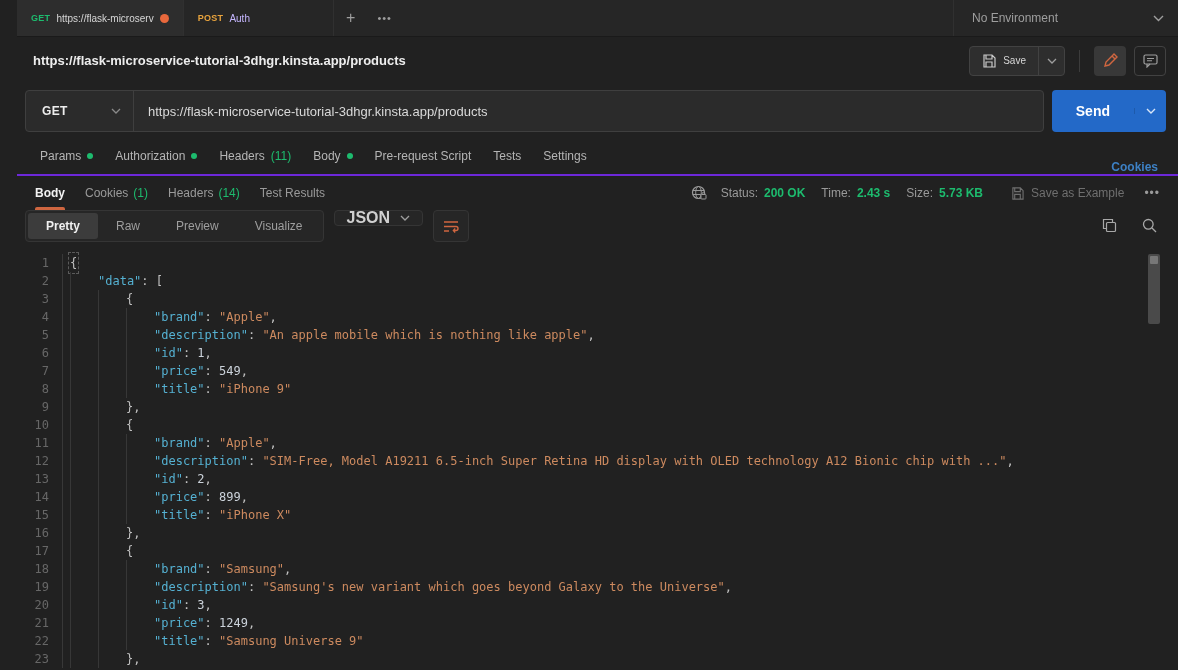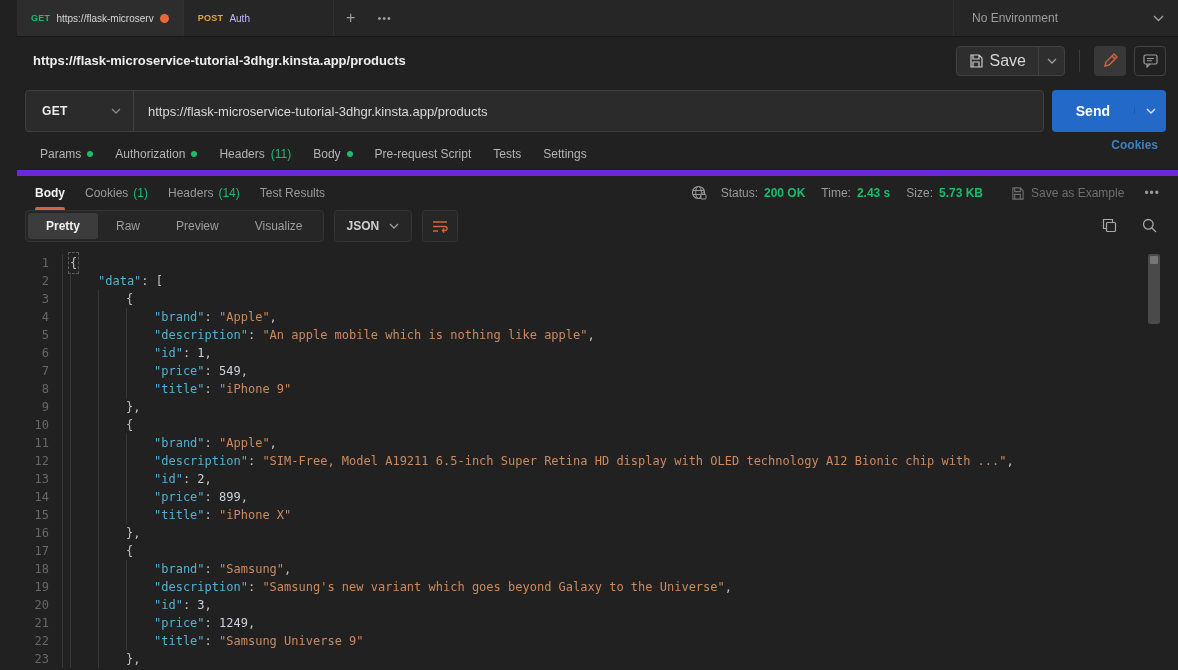--- a/index.html
+++ b/index.html
@@ -20,39 +20,39 @@
   .dot-unsaved { width:9px; height:9px; border-radius:50%; background:#e8683c; flex:none; }
   .tabbar-btn { width:34px; display:flex; align-items:center; justify-content:center; color:#9e9e9e; font-size:16px; cursor:pointer; }
   .tabbar-spacer { flex:1; }
   .env { width:225px; border-left:1px solid #303030; display:flex; align-items:center; justify-content:space-between; padding:0 14px 0 18px; color:#9e9e9e; cursor:pointer; }
 
   
   .title-row { height:47px; display:flex; align-items:center; padding:0 12px 0 16px; flex:none; }
   .req-title { font-size:13px; font-weight:700; color:#ededed; flex:1; white-space:nowrap; overflow:hidden; }
   .title-actions { display:flex; align-items:center; gap:8px; }
   .btn-split { display:flex; align-items:stretch; height:30px; border:1px solid #424242; border-radius:4px; overflow:hidden; background:#2e2e2e; }
-  .btn-save-main { display:flex; align-items:center; gap:7px; padding:0 12px; color:#d6d6d6; font-size:16px; cursor:pointer; }
+  .btn-save-main { display:flex; align-items:center; gap:7px; padding:0 12px; color:#d6d6d6; font-size:10px; cursor:pointer; }
   .btn-save-caret { width:26px; display:flex; align-items:center; justify-content:center; border-left:1px solid #424242; cursor:pointer; color:#9e9e9e; }
   .title-divider { width:1px; height:22px; background:#3c3c3c; margin:0 6px; }
   .icon-btn { width:32px; height:30px; border-radius:4px; display:flex; align-items:center; justify-content:center; cursor:pointer; color:#9e9e9e; }
   .icon-btn.edit-active { background:#383838; }
   .icon-btn.outlined { border:1px solid #424242; }
 
   
   .builder { height:54px; display:flex; align-items:center; padding:0 12px 0 8px; gap:8px; flex:none; }
   .url-box { flex:1; height:42px; display:flex; align-items:stretch; background:#2b2b2b; border:1px solid #3f3f3f; border-radius:4px; overflow:hidden; }
   .method-select { width:108px; display:flex; align-items:center; justify-content:space-between; padding:0 12px 0 16px; cursor:pointer; border-right:1px solid #3f3f3f; }
   .method-select .mval { font-size:12px; font-weight:700; color:#ededed; letter-spacing:.3px; }
   .url-input { flex:1; background:transparent; border:none; outline:none; color:#d9d9d9; font-size:13px; padding:0 14px; font-family:"Liberation Sans", sans-serif; }
   .send-split { display:flex; align-items:center; height:42px; border-radius:4px; overflow:hidden; background:#2369c8; }
   .send-main { padding:0 24px; display:flex; align-items:center; color:#fff; font-size:14px; font-weight:700; cursor:pointer; }
   .send-caret { width:32px; display:flex; align-items:center; justify-content:center; border-left:1px solid #1d5aab; cursor:pointer; color:#d8e6f8; }
 
   
-  .req-tabs { height:38px; display:flex; align-items:flex-start; padding:0 12px; border-bottom:6px solid #6d28d9; flex:none; }
+  .req-tabs { height:38px; display:flex; align-items:flex-end; padding:0 12px; border-bottom:2px solid #6d28d9; flex:none; }
   .rtab { display:flex; align-items:center; gap:6px; padding:0 11px; height:100%; color:#b5b5b5; font-size:12px; cursor:pointer; white-space:nowrap; }
   .rtab .count { color:#1dbb6e; }
   .gdot { width:6px; height:6px; border-radius:50%; background:#1dbb6e; }
   .req-tabs .spacer { flex:1; }
   .cookies-link { color:#3d80c4; font-size:12px; font-weight:700; cursor:pointer; padding:0 8px; }
 
   
   .resp-head { height:34px; display:flex; align-items:center; padding:0 12px 0 8px; flex:none; }
   .resp-tab { position:relative; height:100%; display:flex; align-items:center; gap:5px; padding:0 10px; color:#9a9a9a; font-size:12px; cursor:pointer; white-space:nowrap; }
   .resp-tab .count { color:#1dbb6e; }
@@ -62,21 +62,21 @@
   .meta { display:flex; align-items:center; gap:6px; color:#9a9a9a; font-size:12px; }
   .meta .mv { color:#1dbb6e; font-weight:700; margin-right:10px; }
   .save-example { display:flex; align-items:center; gap:7px; color:#6f6f6f; font-size:12px; margin:0 14px 0 18px; cursor:pointer; }
   .meta-more { color:#9a9a9a; cursor:pointer; letter-spacing:1px; font-size:12px; padding:0 6px; }
 
   
   .resp-toolbar { height:42px; display:flex; padding:0 14px 0 8px; gap:10px; flex:none; }
   .seg-group { display:flex; align-items:center; background:#262626; border:1px solid #353535; border-radius:4px; padding:2px; height:32px; }
   .seg { padding:0 18px; height:26px; display:flex; align-items:center; color:#9e9e9e; font-size:12px; border-radius:3px; cursor:pointer; white-space:nowrap; }
   .seg.active { background:#3c3c3c; color:#f0f0f0; font-weight:700; }
-  .json-select { display:flex; align-items:center; gap:10px; background:#262626; border:1px solid #353535; border-radius:4px; height:32px; padding:0 12px; color:#d0d0d0; font-weight:700; font-size:12px; cursor:pointer; }
+  .json-select { display:flex; align-items:center; gap:10px; background:#262626; border:1px solid #353535; border-radius:4px; height:16px; padding:0 12px; color:#d0d0d0; font-weight:700; font-size:16px; cursor:pointer; }
   .wrap-btn { width:36px; height:32px; background:#262626; border:1px solid #353535; border-radius:4px; display:flex; align-items:center; justify-content:center; cursor:pointer; }
   .resp-toolbar .spacer { flex:1; }
   .tool-icon { width:30px; height:30px; display:flex; align-items:center; justify-content:center; color:#a8a8a8; cursor:pointer; }
 
   
   .code-wrap { flex:1; position:relative; overflow:hidden; background:#212121; }
   .code { font-family:"DejaVu Sans Mono", monospace; font-size:12px; line-height:18px; padding-top:2px; }
   .cl { display:flex; height:18px; white-space:pre; }
   .ln { width:46px; flex:none; text-align:right; padding-right:13px; color:#676767; border-right:1px solid #383838; user-select:none; }
   .lc { padding-left:7px; display:flex; align-items:stretch; }

